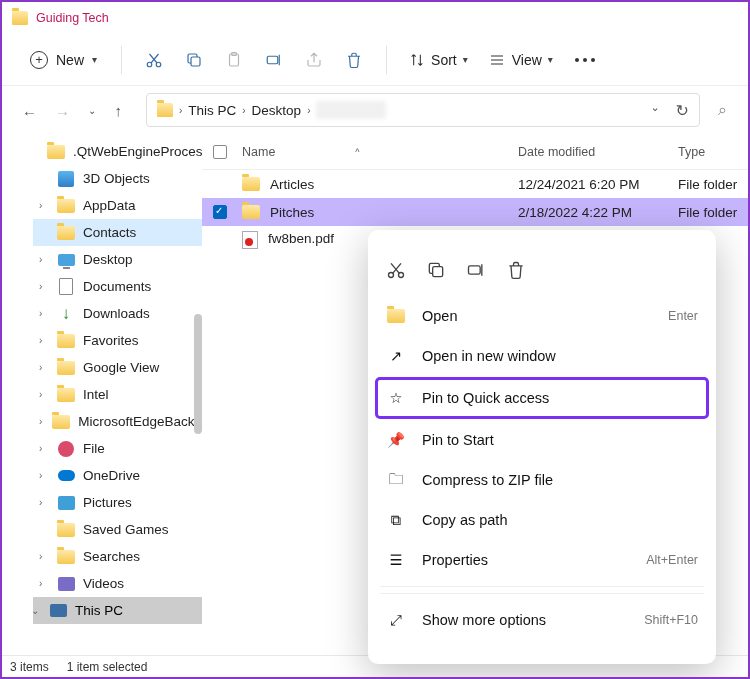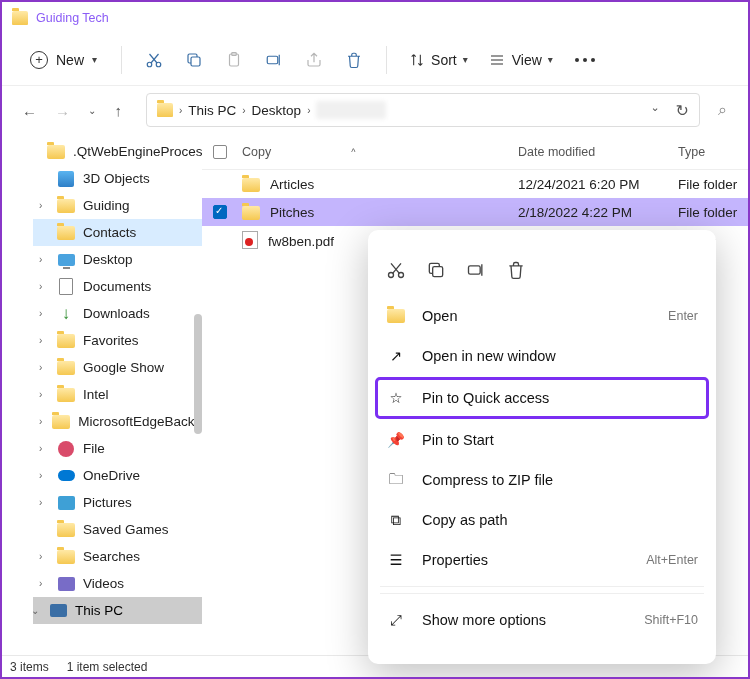--- a/index.html
+++ b/index.html
@@ -1,20 +1,20 @@
 <!DOCTYPE html>
 <html><head>
 <meta charset="utf-8">
 <style>
 * { margin: 0; padding: 0; box-sizing: border-box; font-family: "Segoe UI", Arial, sans-serif; }
 body { width: 750px; height: 679px; background: #fff; border: 2px solid #8937c8; overflow: hidden; position: relative; }
 .titlebar { height: 32px; display: flex; align-items: center; padding: 0 10px; gap: 8px; }
 .folder-icon-sm { width: 16px; height: 14px; background: linear-gradient(#ffe9a6, #f5c851); border-radius: 2px 2px 1px 1px; position: relative; }
 .folder-icon-sm::before { content: ""; position: absolute; top: -3px; left: 0; width: 7px; height: 3px; background: #f5c851; border-radius: 1px 1px 0 0; }
-.title-text { font-size: 12.5px; color: #8b5cf6; }
+.title-text { font-size: 12.5px; color: #be185d; }
 
 .toolbar { height: 52px; display: flex; align-items: center; padding: 0 18px; gap: 4px; border-bottom: 1px solid #eee; }
 .new-btn { display: flex; align-items: center; gap: 8px; padding: 6px 10px; border-radius: 4px; cursor: pointer; }
 .plus-circle { width: 18px; height: 18px; border: 1.5px solid #333; border-radius: 50%; display: flex; align-items: center; justify-content: center; font-size: 13px; color: #333; line-height: 1; }
 .new-btn span.lbl { font-size: 14px; color: #222; }
 .chev { font-size: 10px; color: #444; }
 .tb-sep { width: 1px; height: 28px; background: #e3e3e3; margin: 0 10px; }
 .tb-icon { width: 36px; height: 36px; display: flex; align-items: center; justify-content: center; color: #3a6ea5; border-radius: 4px; cursor: pointer; }
 .tb-icon.disabled { color: #b5b5b5; }
 .tb-icon svg { width: 18px; height: 18px; }
@@ -56,21 +56,21 @@
 .content { flex: 1; position: relative; }
 .cols { display: flex; height: 36px; align-items: center; border-bottom: 1px solid #eee; font-size: 12.5px; color: #555; }
 .col-check { width: 36px; display: flex; justify-content: center; }
 .chk { width: 14px; height: 14px; border: 1.5px solid #888; border-radius: 2px; }
 .col-name { flex: 1; padding-left: 4px; display: flex; align-items: center; gap: 80px;}
 .col-sort { font-size: 9px; color: #555; }
 .col-date { width: 160px; }
 .col-type { width: 70px; }
 .row { display: flex; height: 28px; align-items: center; font-size: 13.5px; color: #222; }
 .row.sel { background: #c4b5fd; }
-.row .nm { flex: 1; display: flex; align-items: flex-end; gap: 10px; padding-left: 4px; }
+.row .nm { flex: 1; display: flex; align-items: flex-start; gap: 10px; padding-left: 4px; }
 .row .chk.on { background: #0067c0; border-color: #0067c0; position: relative; }
 .row .chk.on::after { content: "✓"; color: #fff; font-size: 10px; position: absolute; top: -1px; left: 1px;}
 .pdf { width: 16px; height: 18px; background: #fff; border: 1px solid #aaa; position: relative; }
 .pdf::after { content: ""; position: absolute; bottom: 2px; left: 2px; width: 8px; height: 8px; background: #d22; border-radius: 50%; }
 
 .ctx { position: absolute; left: 366px; top: 228px; width: 348px; background: #fff; border-radius: 10px; box-shadow: 0 10px 40px rgba(0,0,0,0.25); padding: 24px 0; z-index: 10; }
 .ctx-top { display: flex; gap: 20px; padding: 6px 18px 12px; }
 .ctx-top svg { width: 20px; height: 20px; color: #444; }
 .ctx-item { display: flex; align-items: center; height: 40px; padding: 0 18px; gap: 16px; font-size: 14.5px; color: #111; cursor: pointer; }
 .ctx-item .cicon { width: 20px; display: flex; justify-content: center; }
@@ -190,21 +190,21 @@
           <div class="ico">
             <div class="cube"></div>
           </div>
           <span>3D Objects</span>
         </div>
         <div class="side-item">
           <span class="side-chev">›</span>
           <div class="ico">
             <div class="fico"></div>
           </div>
-          <span>Guiding</span>
+          <span>AppData</span>
         </div>
         <div class="side-item sel">
           <span class="side-chev"></span>
           <div class="ico">
             <div class="fico"></div>
           </div>
           <span>Contacts</span>
         </div>
         <div class="side-item">
           <span class="side-chev">›</span>
@@ -232,21 +232,21 @@
           <div class="ico">
             <div class="fico"></div>
           </div>
           <span>Favorites</span>
         </div>
         <div class="side-item">
           <span class="side-chev">›</span>
           <div class="ico">
             <div class="fico"></div>
           </div>
-          <span>Google Show</span>
+          <span>Google View</span>
         </div>
         <div class="side-item">
           <span class="side-chev">›</span>
           <div class="ico">
             <div class="fico"></div>
           </div>
           <span>Intel</span>
         </div>
         <div class="side-item">
           <span class="side-chev">›</span>
@@ -307,21 +307,21 @@
     </div>
     <div class="side-scroll"></div>
   </div>
 
   <div class="content">
     <div class="cols">
       <div class="col-check">
           <div class="chk"></div>
         </div>
       <div class="col-name">
-          <span>Copy</span>
+          <span>Name</span>
           <span class="col-sort">^</span>
         </div>
       <div class="col-date">Date modified</div>
       <div class="col-type">Type</div>
     </div>
     <div id="rows">
         <div class="row">
           <div class="col-check"></div>
           <div class="nm">
             <div>

